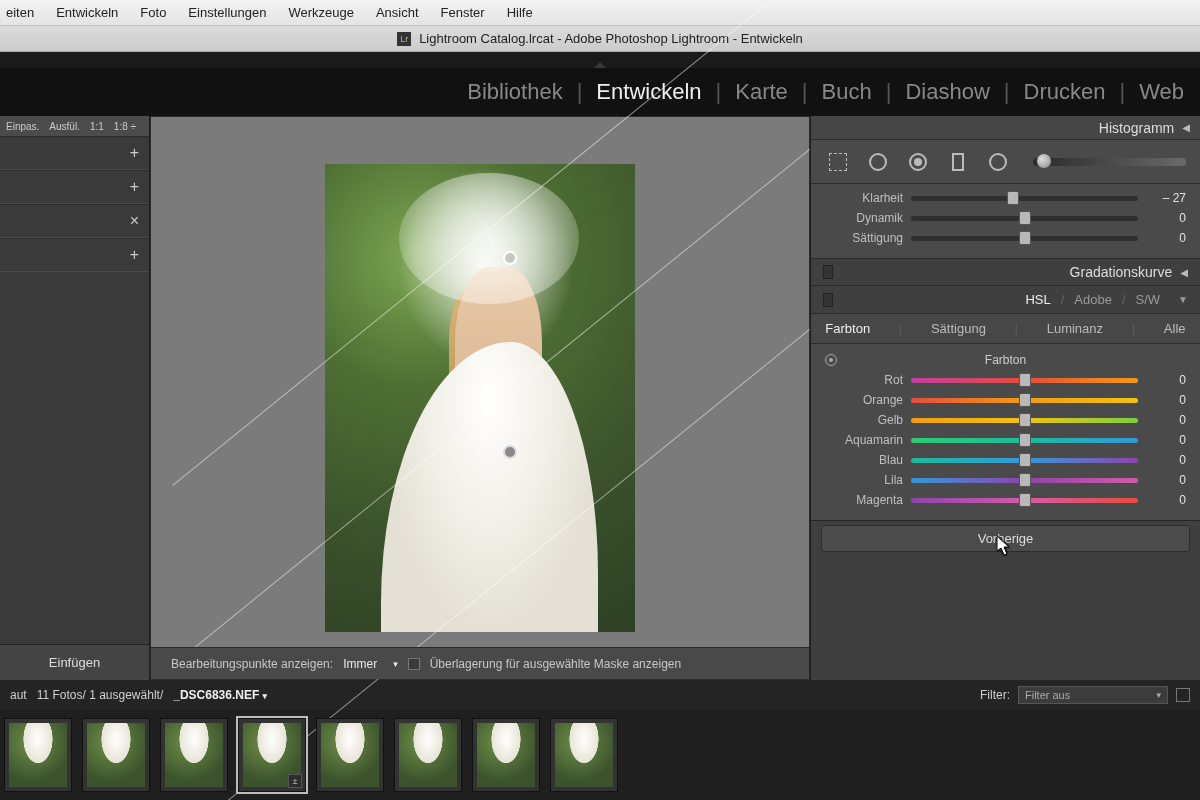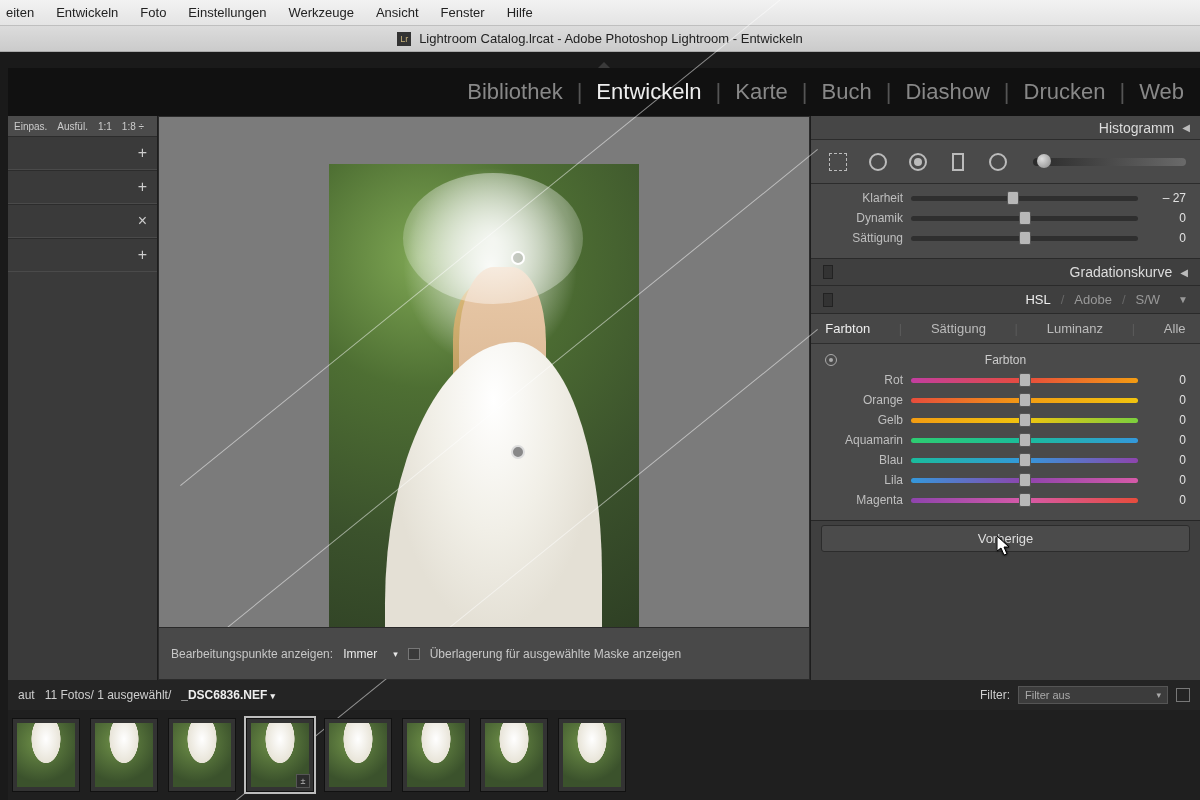--- a/index.html
+++ b/index.html
@@ -7,21 +7,21 @@
 
   
   .menubar { height:26px; background:linear-gradient(#f2f2f2,#e4e4e4); border-bottom:1px solid #bfbfbf; display:flex; align-items:center; padding:0 6px; font-size:13px; color:#222; }
   .menubar span { margin-right:22px; cursor:default; }
 
   
   .wintitle { height:26px; background:linear-gradient(#dcdcdc,#cbcbcb); border-bottom:1px solid #a9a9a9; display:flex; align-items:center; justify-content:center; font-size:13px; color:#222; }
   .wintitle .lr-icon { width:14px; height:14px; background:#333; margin-right:8px; display:flex; align-items:center; justify-content:center; font-size:9px; color:#c7b27a; }
 
   
-  .chrome { background:#fef9c3;margin-left:8px; }
+  .chrome { background:#fef9c3; }
   .logo-strip { height:16px; background:#1a1a1a; position:relative;}
   .logo-strip::after{content:"";position:absolute;left:50%;bottom:0;transform:translateX(-50%);border-left:6px solid transparent;border-right:6px solid transparent;border-bottom:6px solid #3a3a3a;}
 
   
   .modules { height:48px; background:#111; display:flex; align-items:center; justify-content:flex-end; padding:0 14px; font-size:22px; color:#888; }
   .modules span { padding:0 2px; cursor:pointer; }
   .modules .sep { color:#555; padding:0 12px; font-weight:300;}
   .modules .active { color:#eee; }
 
   
@@ -43,21 +43,21 @@
      radial-gradient(circle at 30% 20%, #7ea653 0%, #4e6f33 30%, #3b522c 65%, #2e3f24 100%);
   }
   .dress{position:absolute;left:18%;bottom:0;width:70%;height:62%;background:radial-gradient(ellipse at 50% 20%,#fff,#f1efe7 40%,#e4e0d5 70%);border-top-left-radius:60% 90%;border-top-right-radius:40% 80%;}
   .skin{position:absolute;left:42%;top:22%;width:28%;height:40%;background:linear-gradient(#e9c9a8,#d6b28e);border-radius:40% 40% 30% 30%;}
   .hair{position:absolute;left:40%;top:26%;width:26%;height:38%;background:linear-gradient(#d9b877,#a9864e);border-radius:30%;}
   .veil{position:absolute;left:24%;top:2%;width:58%;height:28%;background:radial-gradient(circle,#ffffffcc,#ffffff55 70%,transparent);border-radius:50%;}
   .grad-line{position:absolute;background:rgba(255,255,255,.5);height:1px;transform:rotate(-39deg);transform-origin:center;}
   .pin{position:absolute;width:14px;height:14px;border:2px solid #fff;border-radius:50%;background:rgba(0,0,0,.15);}
   .pin.filled{background:#888;border-color:#ddd;}
 
-  .center-bottom { position:absolute; left:0; right:0; bottom:0; height:52px; background:#494949; border-top:1px solid #2a2a2a; display:flex; align-items:center; padding:0 12px; font-size:12px; color:#c7c7c7; gap:10px;}
+  .center-bottom { position:absolute; left:0; right:0; bottom:0; height:32px; background:#494949; border-top:1px solid #2a2a2a; display:flex; align-items:center; padding:0 20px; font-size:12px; color:#c7c7c7; gap:10px;}
   .center-bottom .dd{color:#e8e8e8; display:flex; align-items:center; gap:16px;}
   .center-bottom .chk{width:12px;height:12px;border:1px solid #777;background:#3a3a3a;}
 
   
   .rightpanel { width:390px; background:#3f3f3f; border-left:1px solid #1d1d1d; display:flex; flex-direction:column; font-size:12px; color:#c9c9c9;}
   .rp-header { height:24px; background:#464646; display:flex; align-items:center; justify-content:flex-end; padding:0 10px; color:#ddd; font-size:14px; border-bottom:1px solid #2c2c2c;}
   .rp-header .tri{margin-left:8px;font-size:10px;color:#bbb;}
 
   .toolrow { height:44px; background:#4a4a4a; display:flex; align-items:center; padding:0 14px; gap:14px; border-bottom:1px solid #2c2c2c;}
   .tool{width:26px;height:26px;display:flex;align-items:center;justify-content:center;cursor:pointer;}
@@ -161,20 +161,21 @@
           <span>1:1</span>
           <span>1:8 ÷</span>
         </div>
       <div id="leftbtns">
           <div class="iconbtn">+</div>
           <div class="iconbtn">+</div>
           <div class="iconbtn">×</div>
           <div class="iconbtn">+</div>
         </div>
       <div class="spacer"></div>
+      <div class="insert">Einfügen</div>
     </div>
 
     <div class="center">
       <div class="photo">
         <div class="photo-bg"></div>
         <div class="hair"></div>
         <div class="skin"></div>
         <div class="dress"></div>
         <div class="veil"></div>
       </div>

